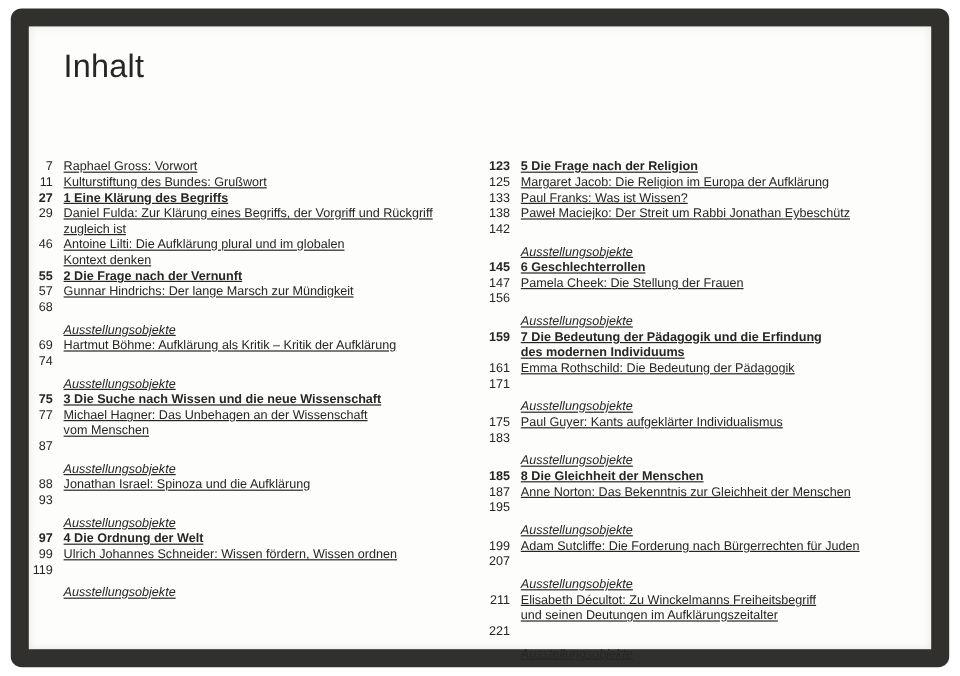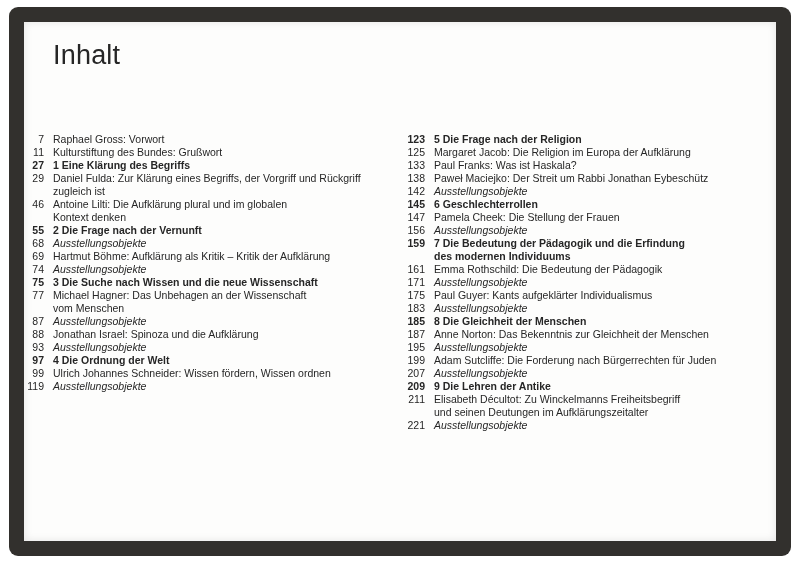--- a/index.html
+++ b/index.html
@@ -60,24 +60,25 @@
   .row .num {
     flex: 0 0 20px;
     width: 20px;
     text-align: right;
     margin-right: 9px;
     white-space: nowrap;
   }
   .row .txt {
     flex: 1;
     white-space: pre-line;
+    text-decoration: underline;
   }
   .row.header .num,
   .row.header .txt { font-weight: 700; }
-  .row.object .txt { font-style: italic; }
+  .row.object .txt { font-style: italic; margin-top: 19px; }
 </style>
 </head>
 <body>
 
 <div class="viewport">
   <div class="frame">
     <div class="page">
       <h1 class="page-title">Inhalt</h1>
       <div class="col col-left" id="col-left">
           <div class="row">
@@ -99,20 +100,24 @@
   </div>
           <div class="row">
     <span class="num">46</span>
     <span class="txt">Antoine Lilti: Die Aufklärung plural und im globalen
 Kontext denken</span>
   </div>
           <div class="row gap header">
     <span class="num">55</span>
     <span class="txt">2 Die Frage nach der Vernunft</span>
   </div>
+          <div class="row">
+    <span class="num">57</span>
+    <span class="txt">Gunnar Hindrichs: Der lange Marsch zur Mündigkeit</span>
+  </div>
           <div class="row object">
     <span class="num">68</span>
     <span class="txt">Ausstellungsobjekte</span>
   </div>
           <div class="row">
     <span class="num">69</span>
     <span class="txt">Hartmut Böhme: Aufklärung als Kritik – Kritik der Aufklärung</span>
   </div>
           <div class="row object">
     <span class="num">74</span>
@@ -156,21 +161,21 @@
           <div class="row header">
     <span class="num">123</span>
     <span class="txt">5 Die Frage nach der Religion</span>
   </div>
           <div class="row">
     <span class="num">125</span>
     <span class="txt">Margaret Jacob: Die Religion im Europa der Aufklärung</span>
   </div>
           <div class="row">
     <span class="num">133</span>
-    <span class="txt">Paul Franks: Was ist Haskala?</span>
+    <span class="txt">Paul Franks: Was ist Wissen?</span>
   </div>
           <div class="row">
     <span class="num">138</span>
     <span class="txt">Paweł Maciejko: Der Streit um Rabbi Jonathan Eybeschütz</span>
   </div>
           <div class="row object">
     <span class="num">142</span>
     <span class="txt">Ausstellungsobjekte</span>
   </div>
           <div class="row gap header">
@@ -219,24 +224,20 @@
     <span class="txt">Ausstellungsobjekte</span>
   </div>
           <div class="row">
     <span class="num">199</span>
     <span class="txt">Adam Sutcliffe: Die Forderung nach Bürgerrechten für Juden</span>
   </div>
           <div class="row object">
     <span class="num">207</span>
     <span class="txt">Ausstellungsobjekte</span>
   </div>
-          <div class="row gap header">
-    <span class="num">209</span>
-    <span class="txt">9 Die Lehren der Antike</span>
-  </div>
           <div class="row">
     <span class="num">211</span>
     <span class="txt">Elisabeth Décultot: Zu Winckelmanns Freiheitsbegriff
 und seinen Deutungen im Aufklärungszeitalter</span>
   </div>
           <div class="row object">
     <span class="num">221</span>
     <span class="txt">Ausstellungsobjekte</span>
   </div>
         </div>

